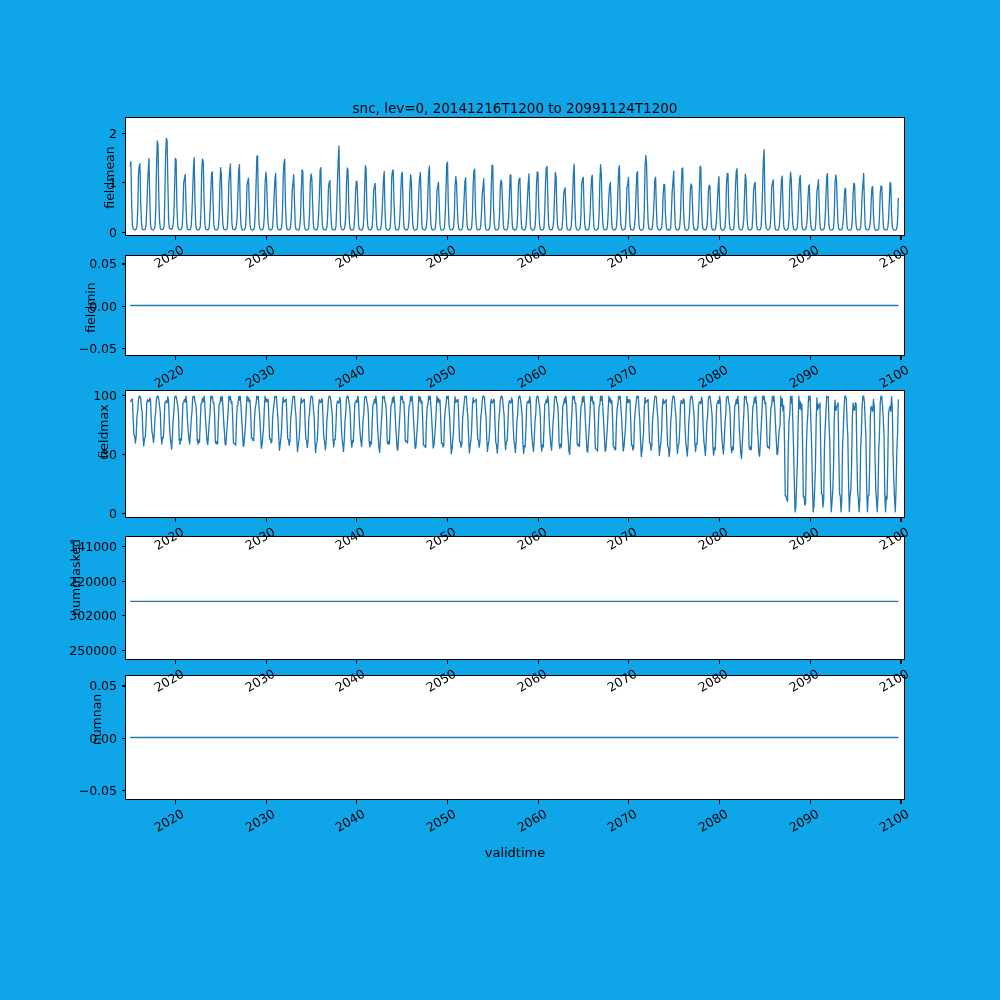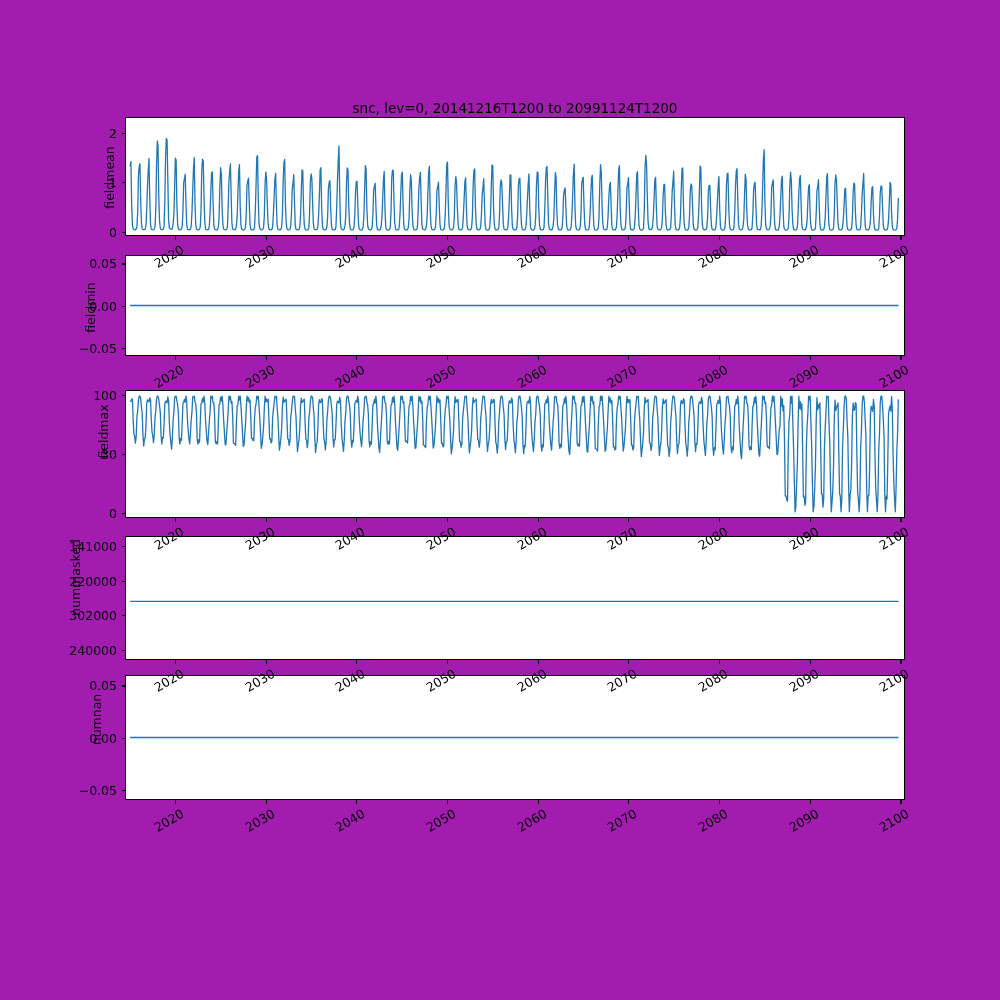--- a/index.html
+++ b/index.html
@@ -11,21 +11,21 @@
     width: 1000px;
     height: 1000px;
     font-family: "DejaVu Sans", sans-serif;
     color: #000000;
     overflow: hidden;
   }
   #figure {
     position: relative;
     width: 1000px;
     height: 1000px;
-    background: #a21caf;
+    background: #0ea5e9;
   }
   .panel {
     position: absolute;
     box-sizing: border-box;
   }
   .axes-frame {
     position: absolute;
     left: 0;
     top: 0;
     width: 100%;
@@ -137,20 +137,21 @@
 
   <div class="panel" style="left:125px; top:675px; width:780px; height:125px;">
     <div class="axes-frame">
       <svg class="plot-svg" id="svg-numnan" viewBox="0 0 780 125" preserveAspectRatio="none">
           <path d="M4.17 62.50 L774.56 62.50" fill="none" stroke="#1f77b4" stroke-width="1.3" stroke-linejoin="round"></path>
         </svg>
     </div>
   </div>
   <div class="ylabel" style="left:36px; top:712px; width:120px;">numnan</div>
 
+  <div class="xlabel" style="left:125px; top:845px; width:780px;">validtime</div>
 
   <div id="tick-layer">
       <div class="tick-mark tick-y" style="left: 121.5px; top: 231.556px;"></div>
       <div class="ytick-label" style="left: 25px; top: 231.556px; width: 92px;">0</div>
       <div class="tick-mark tick-y" style="left: 121.5px; top: 182.178px;"></div>
       <div class="ytick-label" style="left: 25px; top: 182.178px; width: 92px;">1</div>
       <div class="tick-mark tick-y" style="left: 121.5px; top: 132.801px;"></div>
       <div class="ytick-label" style="left: 25px; top: 132.801px; width: 92px;">2</div>
       <div class="tick-mark tick-x" style="left: 174.884px; top: 236px;"></div>
       <div class="xtick-label" style="left: 122.884px; top: 242px; width: 56px;">2020</div>
@@ -212,21 +213,21 @@
       <div class="xtick-label" style="left: 485.674px; top: 524px; width: 56px;">2060</div>
       <div class="tick-mark tick-x" style="left: 628.372px; top: 518px;"></div>
       <div class="xtick-label" style="left: 576.372px; top: 524px; width: 56px;">2070</div>
       <div class="tick-mark tick-x" style="left: 719.07px; top: 518px;"></div>
       <div class="xtick-label" style="left: 667.07px; top: 524px; width: 56px;">2080</div>
       <div class="tick-mark tick-x" style="left: 809.767px; top: 518px;"></div>
       <div class="xtick-label" style="left: 757.767px; top: 524px; width: 56px;">2090</div>
       <div class="tick-mark tick-x" style="left: 900.465px; top: 518px;"></div>
       <div class="xtick-label" style="left: 848.465px; top: 524px; width: 56px;">2100</div>
       <div class="tick-mark tick-y" style="left: 121.5px; top: 649.667px;"></div>
-      <div class="ytick-label" style="left: 25px; top: 649.667px; width: 92px;">240000</div>
+      <div class="ytick-label" style="left: 25px; top: 649.667px; width: 92px;">250000</div>
       <div class="tick-mark tick-y" style="left: 121.5px; top: 615.222px;"></div>
       <div class="ytick-label" style="left: 25px; top: 615.222px; width: 92px;">302000</div>
       <div class="tick-mark tick-y" style="left: 121.5px; top: 580.778px;"></div>
       <div class="ytick-label" style="left: 25px; top: 580.778px; width: 92px;">220000</div>
       <div class="tick-mark tick-y" style="left: 121.5px; top: 546.333px;"></div>
       <div class="ytick-label" style="left: 25px; top: 546.333px; width: 92px;">141000</div>
       <div class="tick-mark tick-x" style="left: 174.884px; top: 660px;"></div>
       <div class="xtick-label" style="left: 122.884px; top: 666px; width: 56px;">2020</div>
       <div class="tick-mark tick-x" style="left: 265.581px; top: 660px;"></div>
       <div class="xtick-label" style="left: 213.581px; top: 666px; width: 56px;">2030</div>

